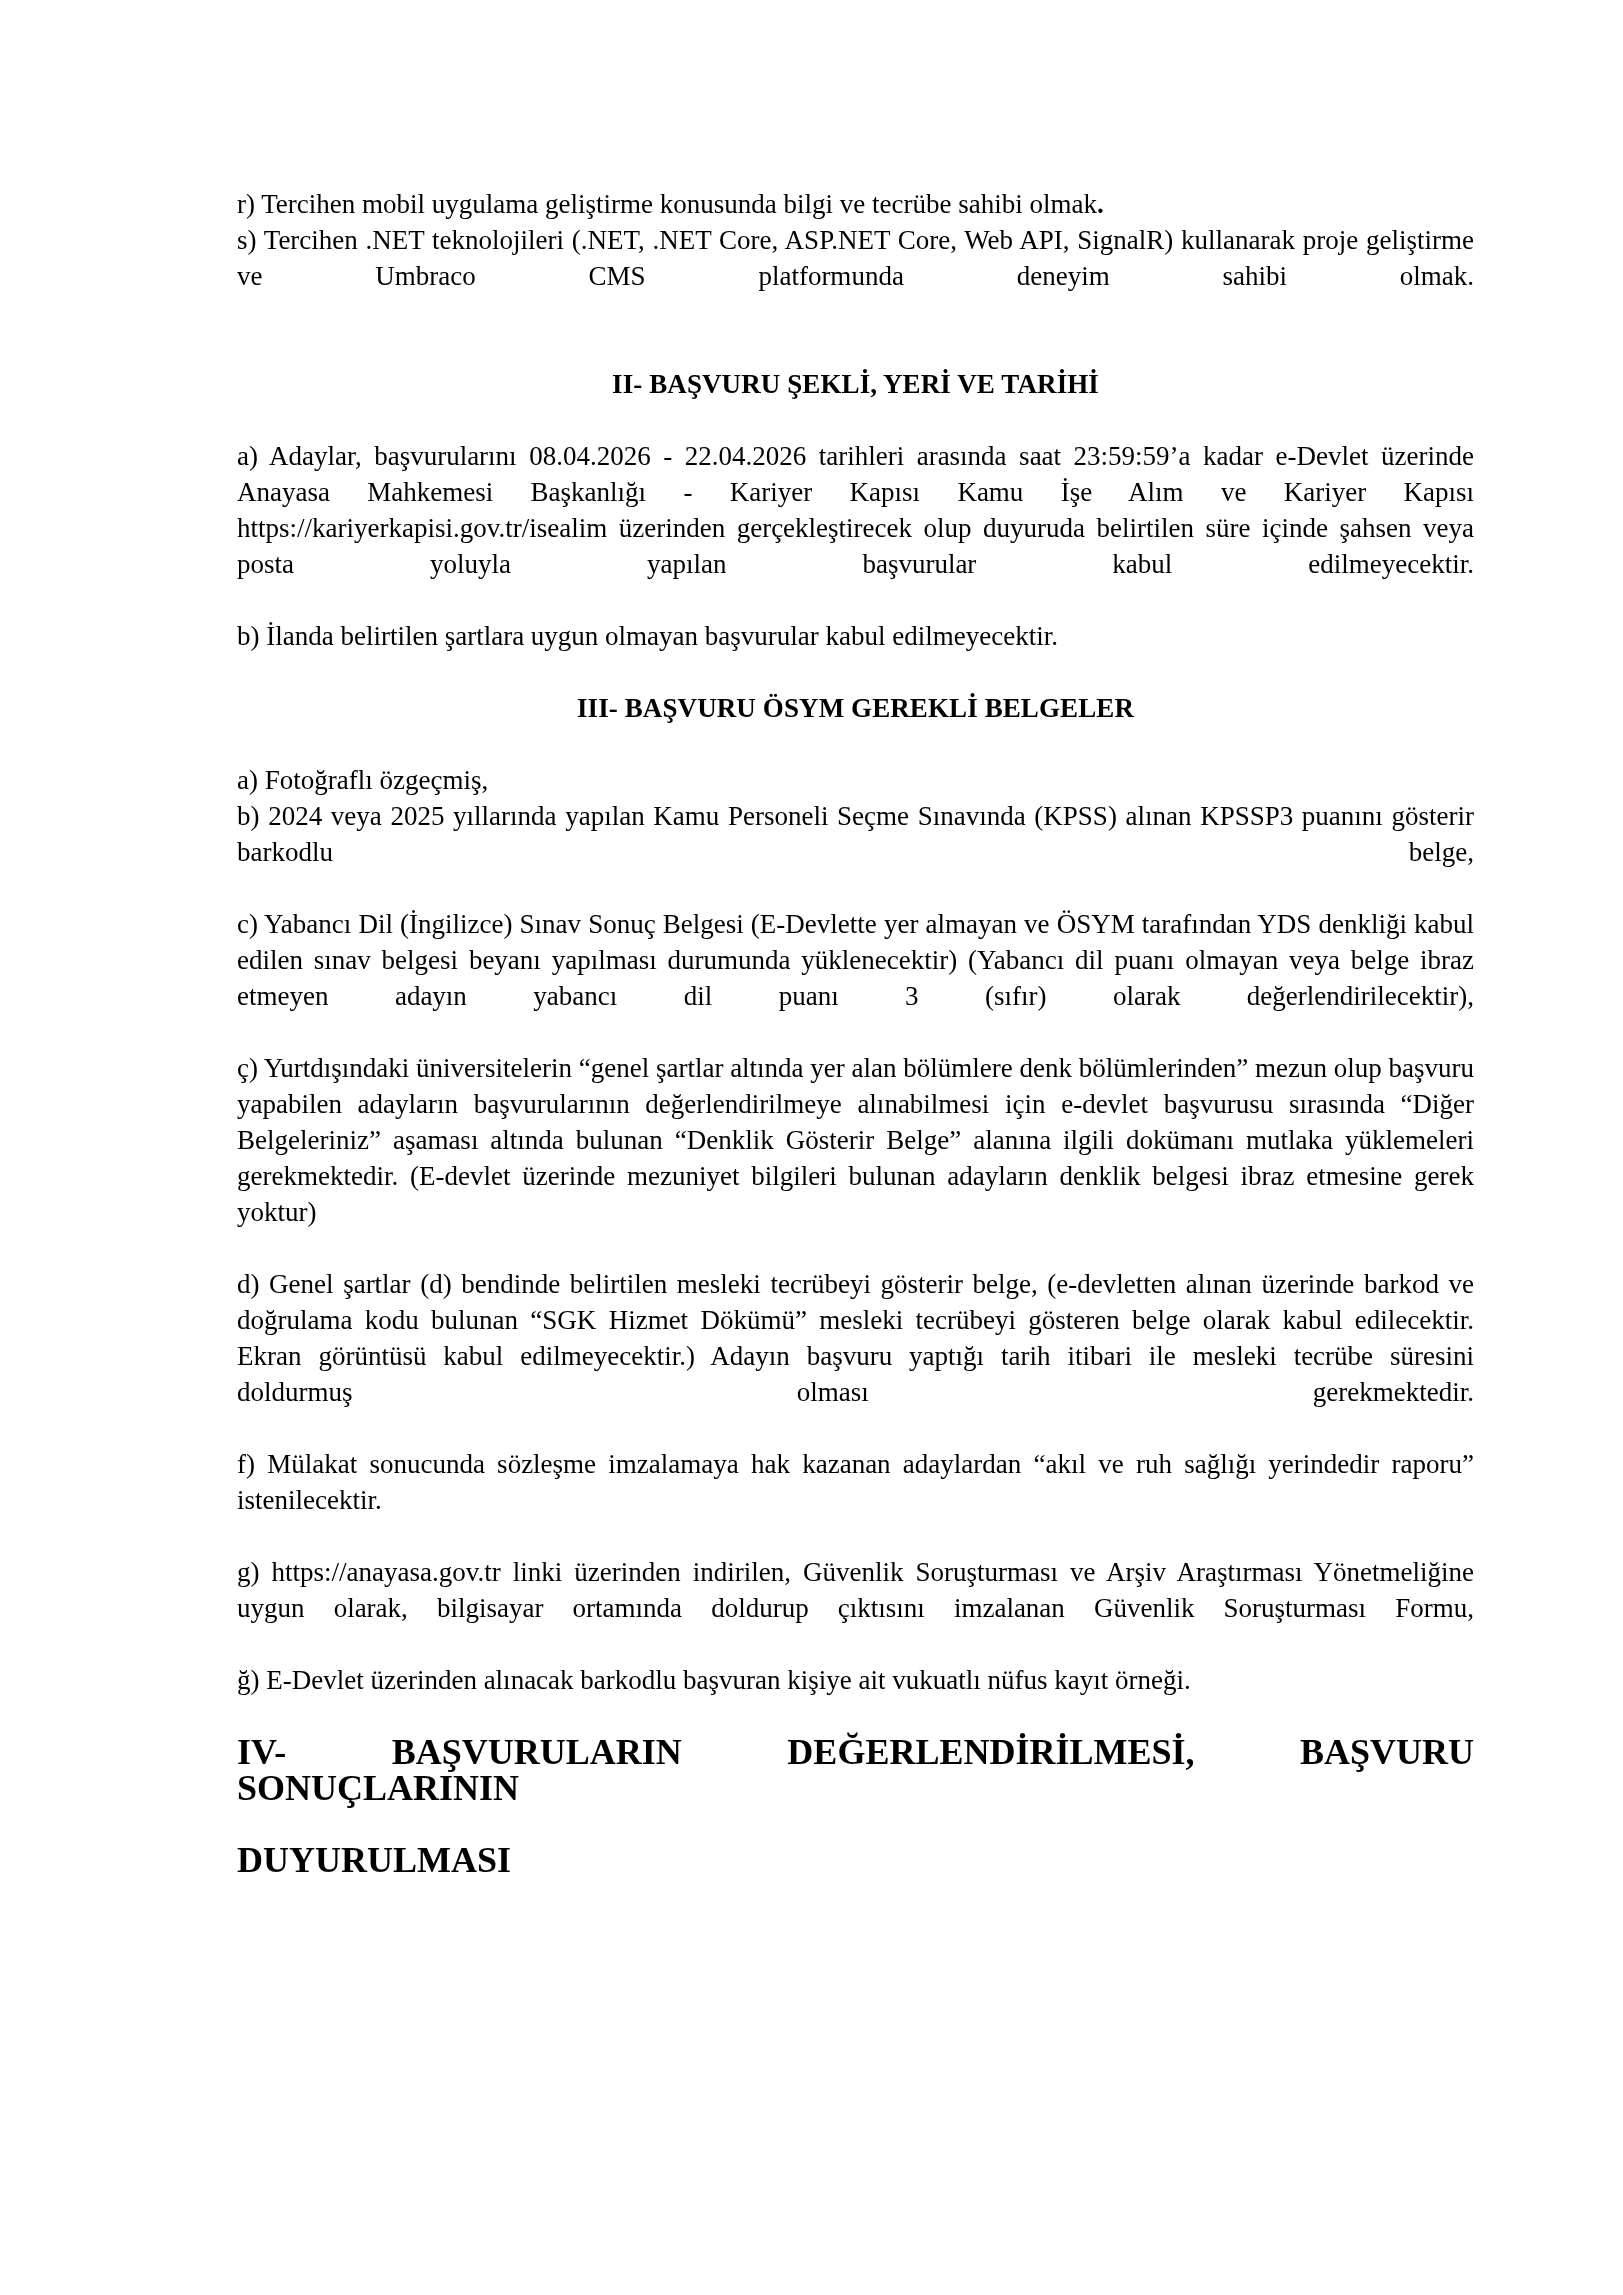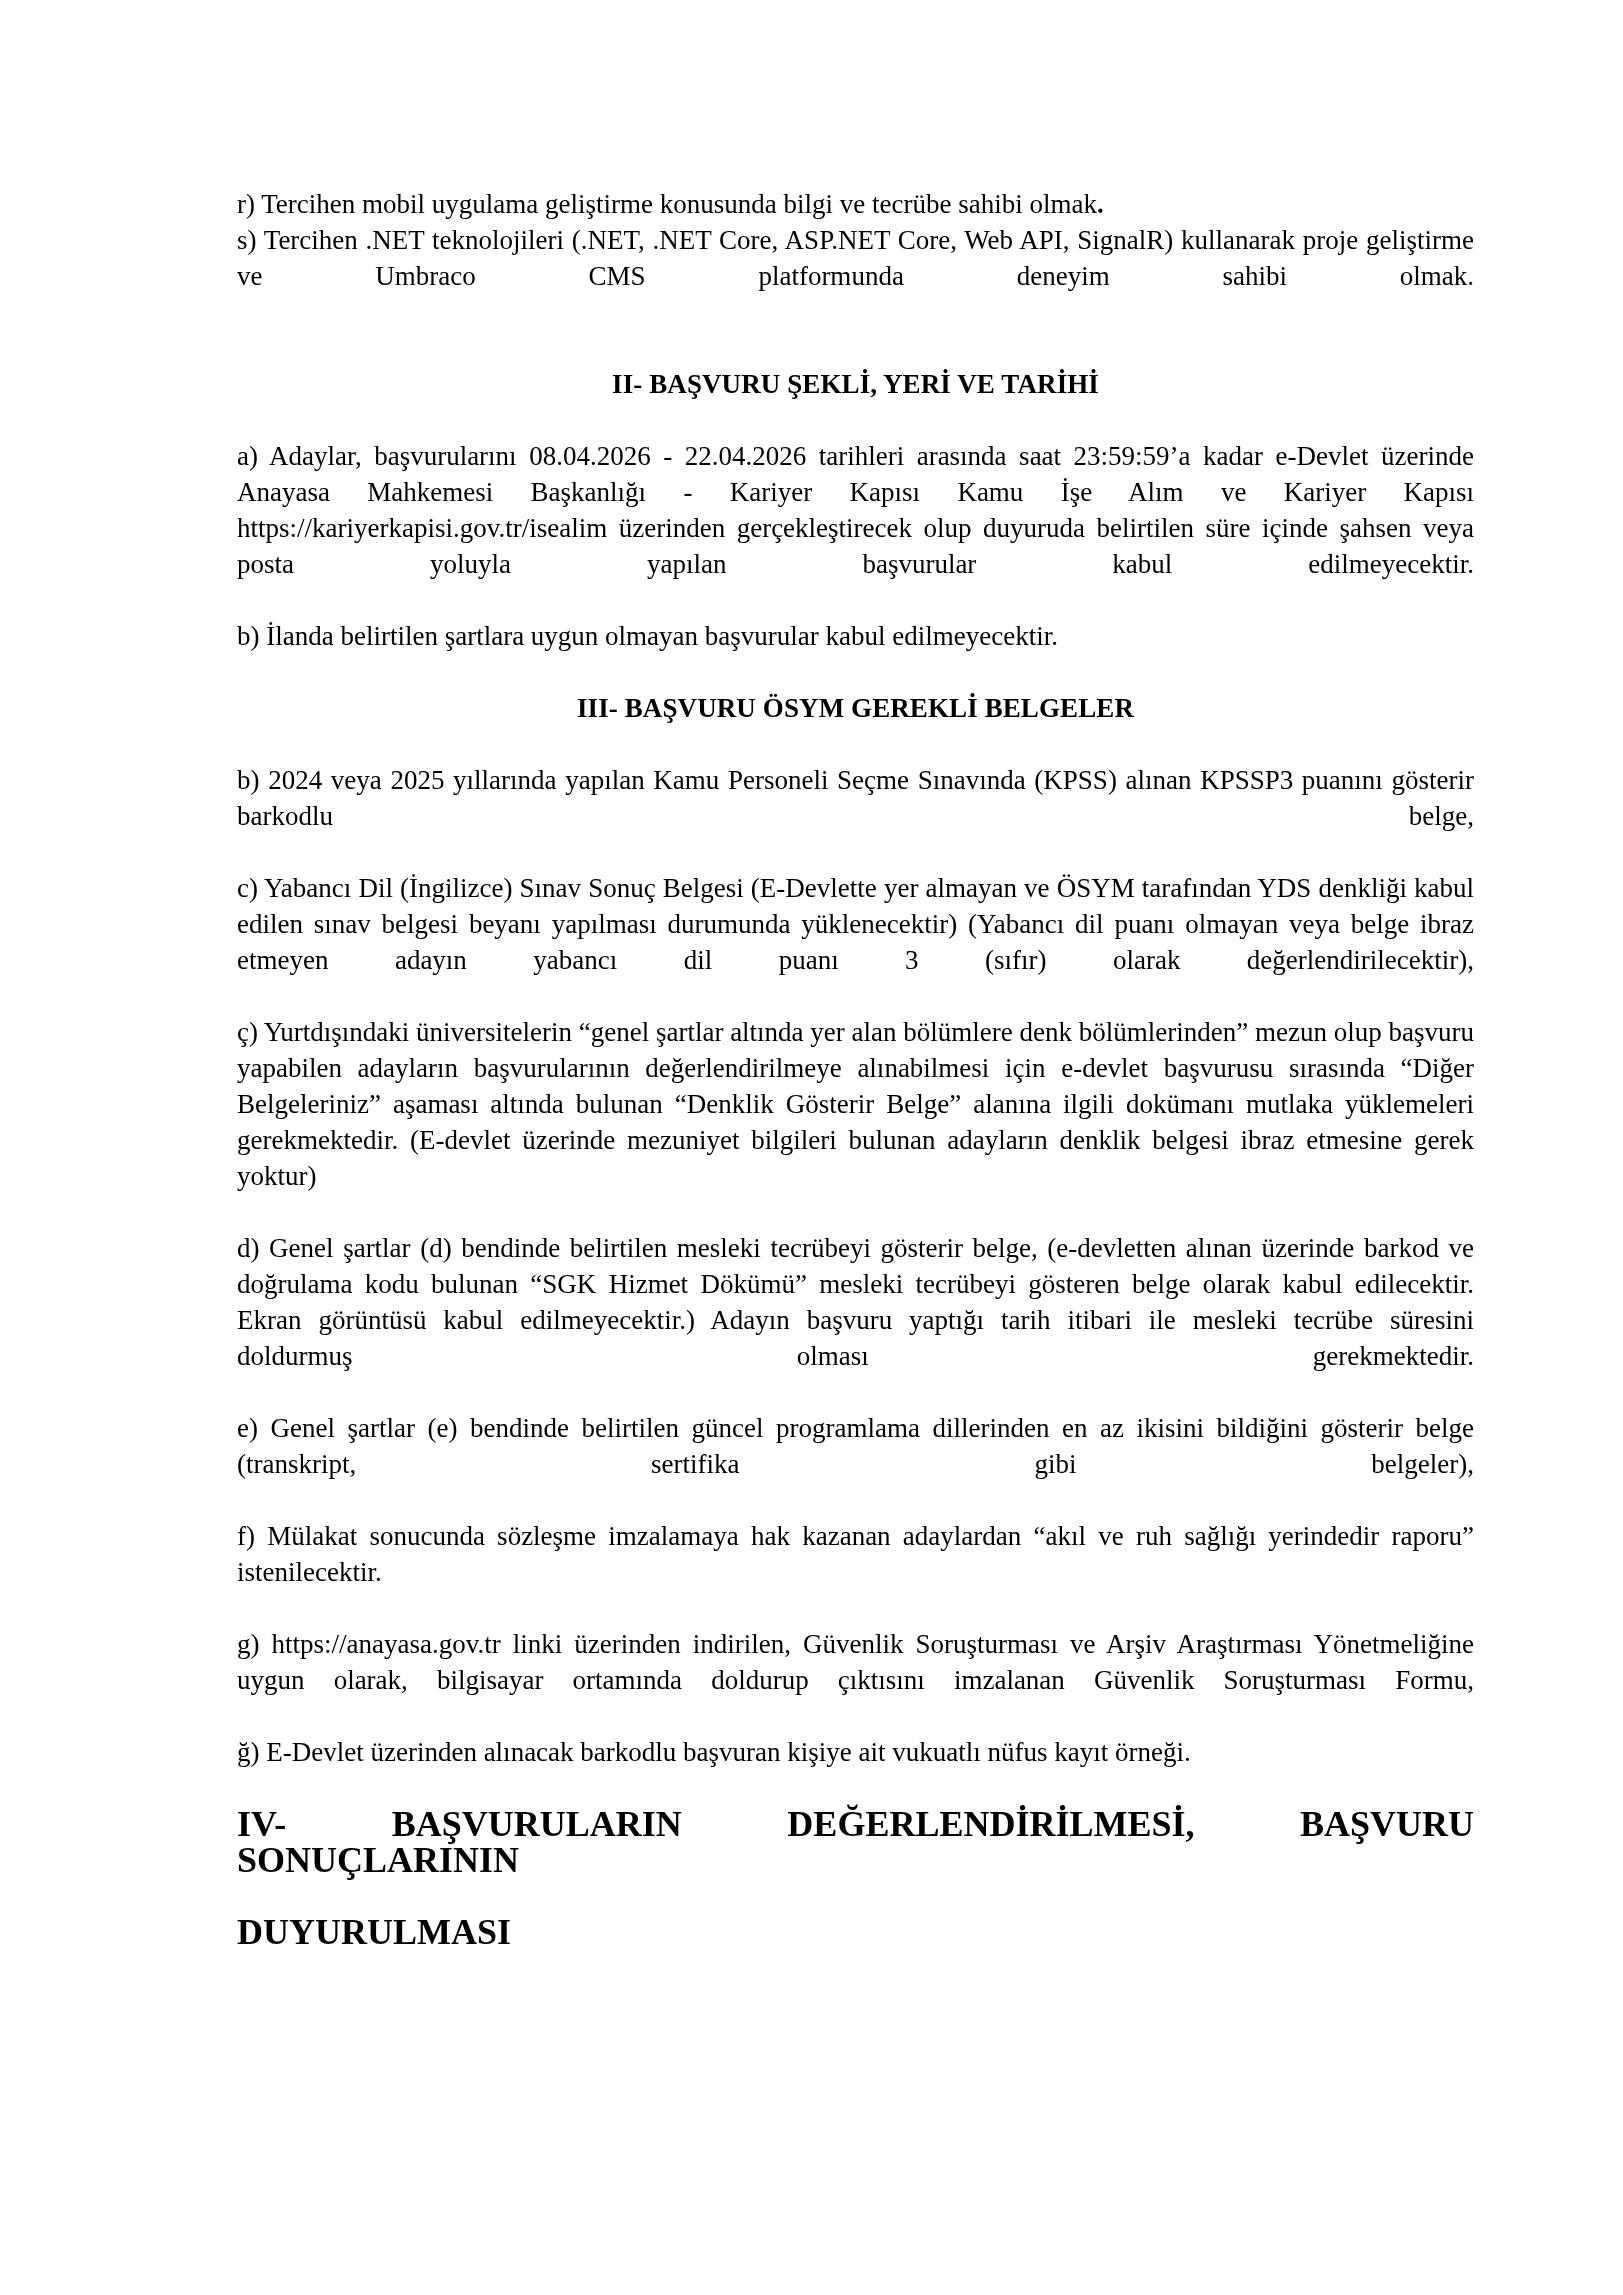--- a/index.html
+++ b/index.html
@@ -102,30 +102,30 @@
     <p class="block">a) Adaylar, başvurularını 08.04.2026 - 22.04.2026 tarihleri arasında saat 23:59:59’a kadar e-Devlet üzerinde Anayasa Mahkemesi Başkanlığı - Kariyer Kapısı Kamu İşe Alım ve Kariyer Kapısı https://kariyerkapisi.gov.tr/isealim üzerinden gerçekleştirecek olup duyuruda belirtilen süre içinde şahsen veya posta yoluyla yapılan başvurular kabul edilmeyecektir.</p>
 
     <p class="flush">b) İlanda belirtilen şartlara uygun olmayan başvurular kabul edilmeyecektir.</p>
 
     <div class="gap"></div>
 
     <h2 class="heading">III- BAŞVURU ÖSYM GEREKLİ BELGELER</h2>
 
     <div class="gap"></div>
 
+    <p class="flush">a) Fotoğraflı özgeçmiş,</p>
 
     <p class="block">b) 2024 veya 2025 yıllarında yapılan Kamu Personeli Seçme Sınavında (KPSS) alınan KPSSP3 puanını gösterir barkodlu belge,</p>
 
     <p class="block">c) Yabancı Dil (İngilizce) Sınav Sonuç Belgesi (E-Devlette yer almayan ve ÖSYM tarafından YDS denkliği kabul edilen sınav belgesi beyanı yapılması durumunda yüklenecektir) (Yabancı dil puanı olmayan veya belge ibraz etmeyen adayın yabancı dil puanı 3 (sıfır) olarak değerlendirilecektir),</p>
 
     <p class="block">ç) Yurtdışındaki üniversitelerin “genel şartlar altında yer alan bölümlere denk bölümlerinden” mezun olup başvuru yapabilen adayların başvurularının değerlendirilmeye alınabilmesi için e-devlet başvurusu sırasında “Diğer Belgeleriniz” aşaması altında bulunan “Denklik Gösterir Belge” alanına ilgili dokümanı mutlaka yüklemeleri gerekmektedir. (E-devlet üzerinde mezuniyet bilgileri bulunan adayların denklik belgesi ibraz etmesine gerek yoktur)</p>
 
     <p class="block">d) Genel şartlar (d) bendinde belirtilen mesleki tecrübeyi gösterir belge, (e-devletten alınan üzerinde barkod ve doğrulama kodu bulunan “SGK Hizmet Dökümü” mesleki tecrübeyi gösteren belge olarak kabul edilecektir. Ekran görüntüsü kabul edilmeyecektir.) Adayın başvuru yaptığı tarih itibari ile mesleki tecrübe süresini doldurmuş olması gerekmektedir.</p>
 
-    <p class="block">e) Genel şartlar (e) bendinde belirtilen güncel programlama dillerinden en az ikisini bildiğini gösterir belge (transkript, sertifika gibi belgeler),</p>
 
     <p class="block">f) Mülakat sonucunda sözleşme imzalamaya hak kazanan adaylardan “akıl ve ruh sağlığı yerindedir raporu” istenilecektir.</p>
 
     <p class="block">g) https://anayasa.gov.tr linki üzerinden indirilen, Güvenlik Soruşturması ve Arşiv Araştırması Yönetmeliğine uygun olarak, bilgisayar ortamında doldurup çıktısını imzalanan Güvenlik Soruşturması Formu,</p>
 
     <p class="flush">ğ) E-Devlet üzerinden alınacak barkodlu başvuran kişiye ait vukuatlı nüfus kayıt örneği.</p>
 
     <div class="gap"></div>
 
     <h2 class="heading-justified">

